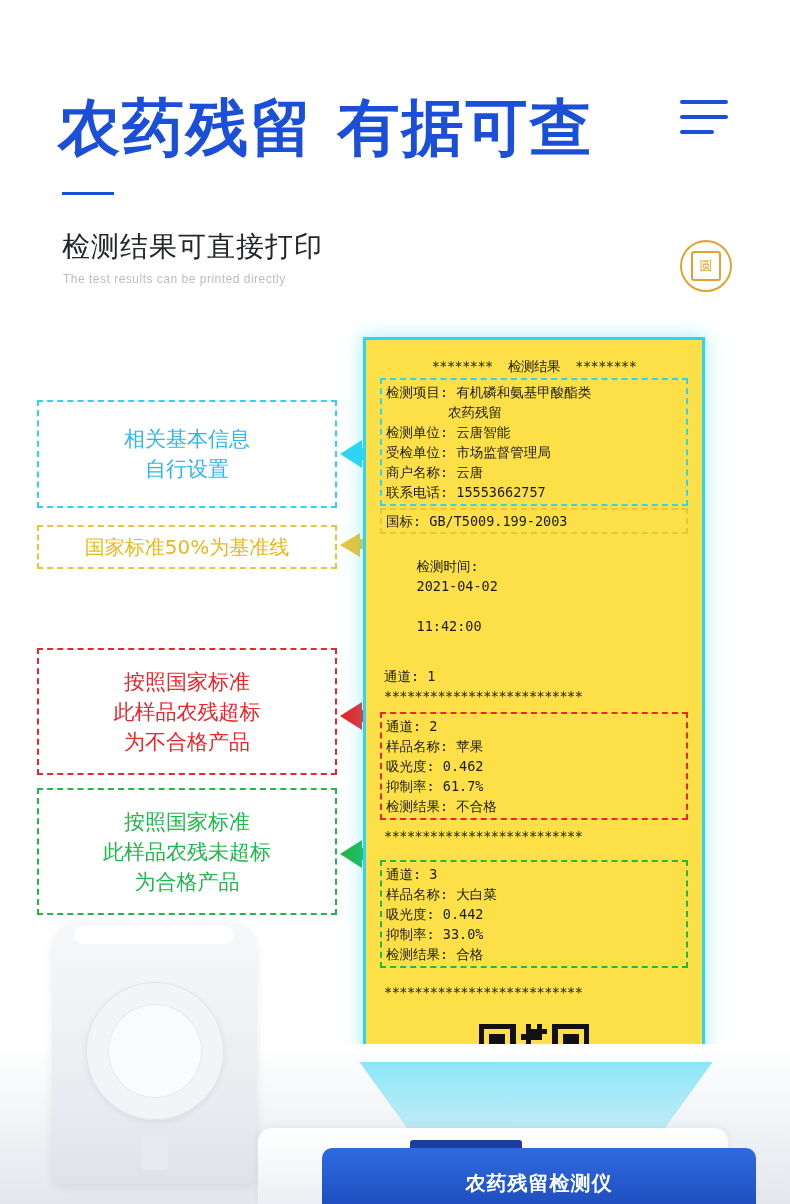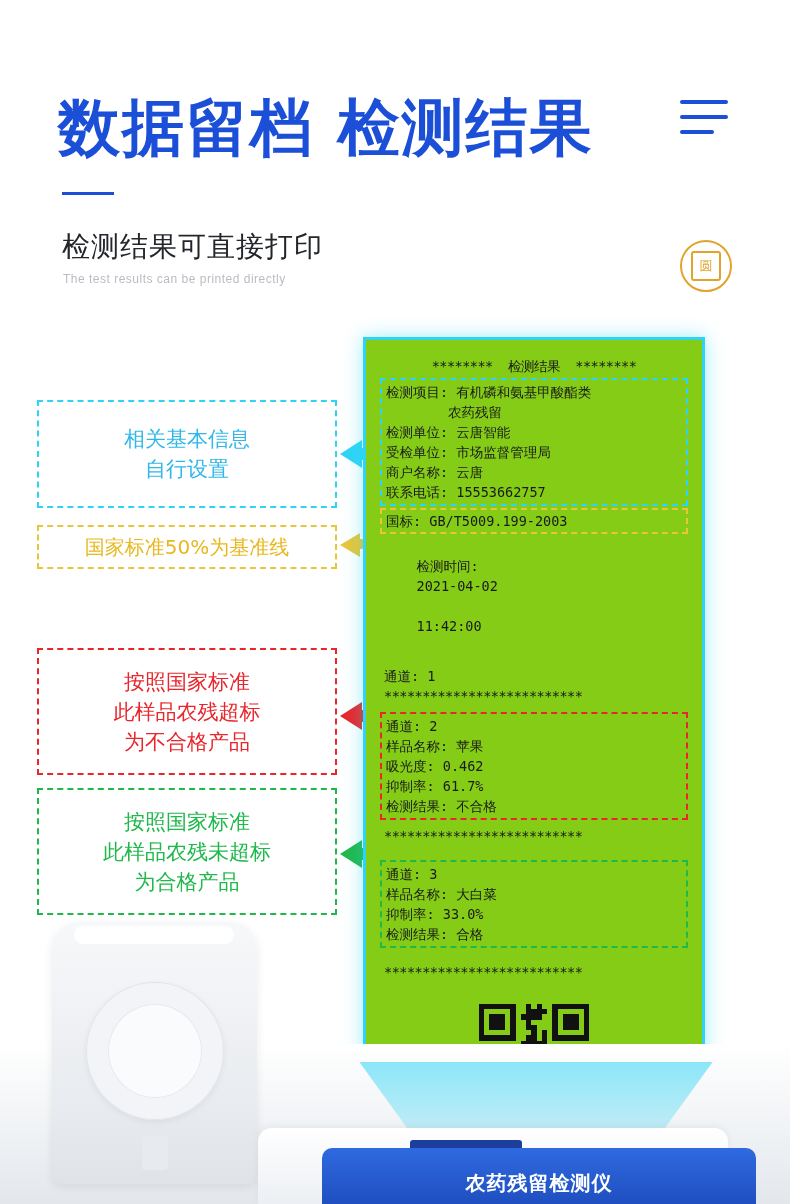--- a/index.html
+++ b/index.html
@@ -97,21 +97,21 @@
     font-family: "DejaVu Sans", sans-serif;
   }
 
   
   .receipt {
     position: absolute;
     left: 363px;
     top: 337px;
     width: 342px;
     height: 730px;
-    background: #84cc16;
+    background: #fde047;
     border: 3px solid #2fd4f5;
     box-shadow: 0 0 18px rgba(47,212,245,0.45);
     box-sizing: border-box;
     padding: 16px 18px 0 18px;
     font-family: "DejaVu Sans Mono", monospace;
     font-size: 13.5px;
     color: #1a1a1a;
     line-height: 20px;
   }
   .r-center { text-align: center; letter-spacing: 0px; }
@@ -284,21 +284,21 @@
     position: absolute;
     left: 258px; top: 1128px; width: 470px; height: 76px;
     background: linear-gradient(180deg,#ffffff 0%, #eceff3 100%);
     border-radius: 14px 14px 0 0;
     box-shadow: 0 -2px 8px rgba(0,0,0,0.05);
   }
 </style>
 </head>
 <body>
 
-<div class="headline">数据留档 检测结果</div>
+<div class="headline">农药残留 有据可查</div>
 
 <div class="hamburger">
   <span></span>
   <span></span>
   <span></span>
 </div>
 
 <div class="rule"></div>
 <div class="subtitle-cn">检测结果可直接打印</div>
 <div class="subtitle-en">The test results can be printed directly</div>
@@ -374,20 +374,21 @@
     <div class="r-line"><span>吸光度:</span> <span>0.462</span></div>
     <div class="r-line"><span>抑制率:</span> <span>61.7%</span></div>
     <div class="r-line"><span>检测结果:</span> <span>不合格</span></div>
   </div>
 
   <div class="r-stars">**************************</div>
 
   <div class="box-green">
     <div class="r-line"><span>通道:</span> <span>3</span></div>
     <div class="r-line"><span>样品名称:</span> <span>大白菜</span></div>
+    <div class="r-line"><span>吸光度:</span> <span>0.442</span></div>
     <div class="r-line"><span>抑制率:</span> <span>33.0%</span></div>
     <div class="r-line"><span>检测结果:</span> <span>合格</span></div>
   </div>
 
   <div class="r-stars">**************************</div>
 
   <div class="qr-wrap">
     <div class="qr" id="qr">
         <i class="on"></i>
         <i class="on"></i>

